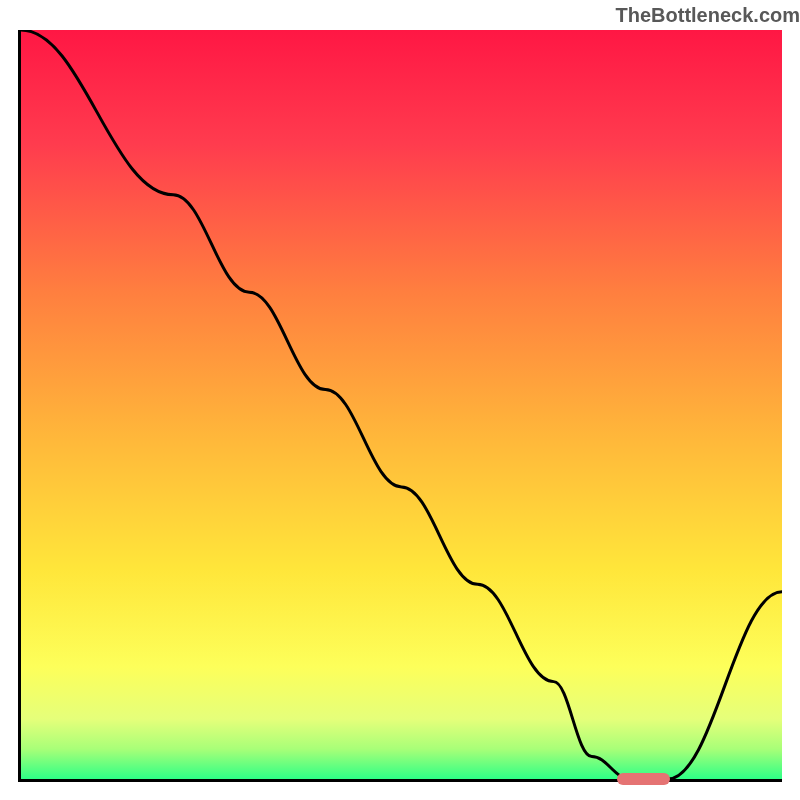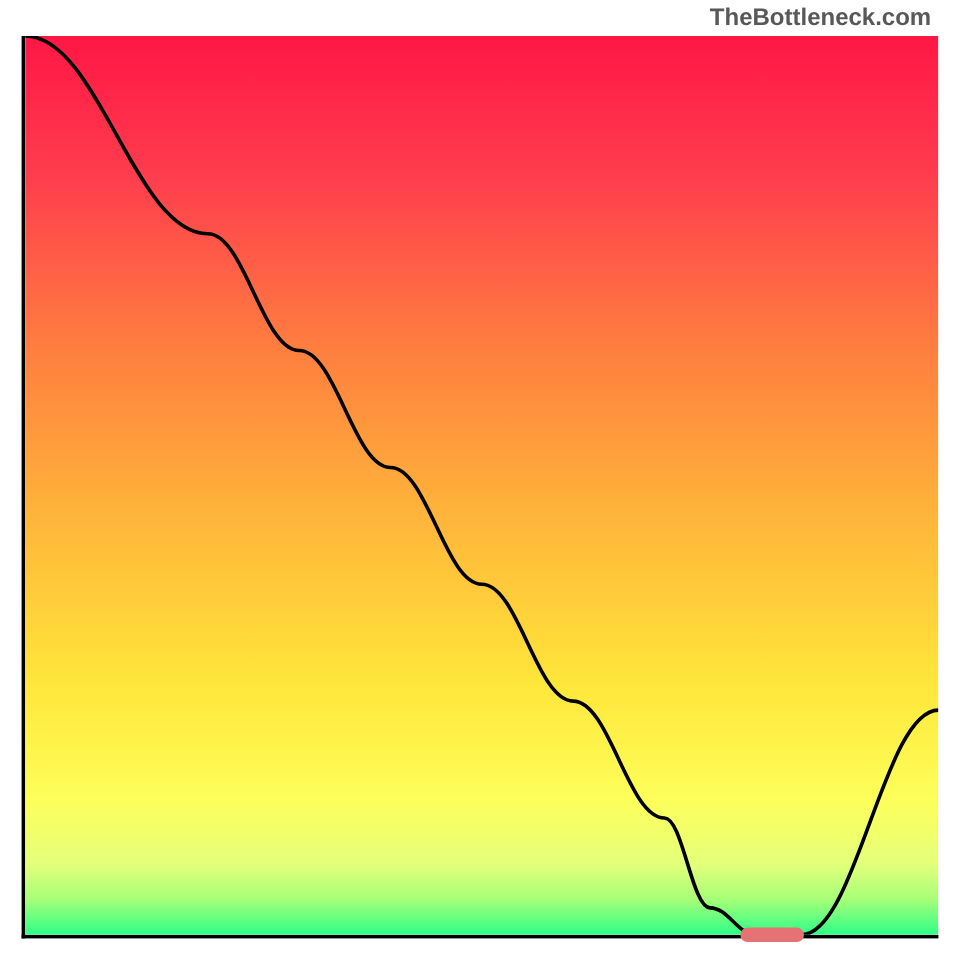--- a/index.html
+++ b/index.html
@@ -1,17 +1,17 @@
 <!DOCTYPE html>
 <html><head>
 <meta charset="utf-8">
 <style>
   * { margin: 0; padding: 0; box-sizing: border-box; }
   body { width: 800px; height: 800px; background: #fff; position: relative; font-family: Arial, sans-serif; }
-  .watermark { position: absolute; top: 4px; right: 24px; font-size: 20px; font-weight: bold; color: #585858; z-index: 10; }
+  .watermark { position: absolute; top: 4px; right: 0; font-size: 20px; font-weight: bold; color: #585858; z-index: 10; }
   .chart-area { position: absolute; top: 30px; left: 18px; width: 764px; height: 752px; border-left: 3px solid #000; border-bottom: 3px solid #000; }
   .gradient { position: absolute; top: 0; left: 0; width: 100%; height: 100%; }
   .curve { position: absolute; top: 0; left: 0; width: 100%; height: 100%; pointer-events: none; }
   .marker { position: absolute; background: #e57373; border-radius: 6px; height: 12px; width: 50px; }
 </style>
 </head>
 <body>
 
 <div class="watermark">TheBottleneck.com</div>
 

